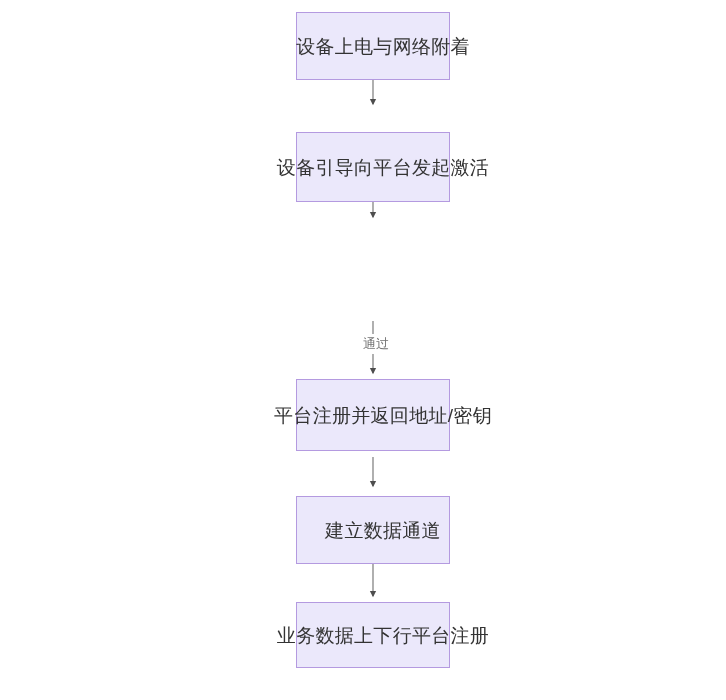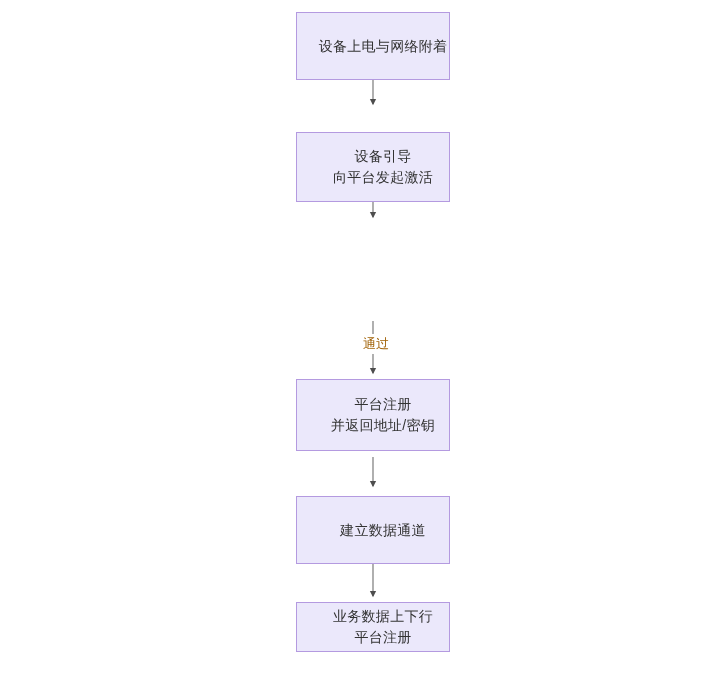--- a/index.html
+++ b/index.html
@@ -25,27 +25,27 @@
     left: 0;
     top: 0;
     width: 726px;
     height: 700px;
     pointer-events: none;
   }
   .node {
     position: absolute;
     box-sizing: border-box;
     display: flex;
-    flex-direction: column;
+    flex-direction: row;
     align-items: center;
     justify-content: center;
     background: #ebe8fb;
     border: 1.6px solid #b49ae0;
     color: #333333;
-    font-size: 14px;
+    font-size: 19px;
     line-height: 21px;
     letter-spacing: 0.3px;
     text-align: center;
     white-space: nowrap;
     padding-left: 20px;
   }
   .node .line {
     display: block;
   }
   .node-diamond {
@@ -67,21 +67,21 @@
     color: #333333;
     font-size: 13.5px;
     line-height: 20px;
     letter-spacing: 0.3px;
     text-align: center;
     white-space: nowrap;
   }
   .edge-label {
     position: absolute;
     background: #ffffff;
-    color: #a16207;
+    color: #737373;
     font-size: 13px;
     line-height: 18px;
     padding: 1px 3px;
     white-space: nowrap;
     text-align: center;
   }
 </style>
 </head>
 <body>
 
@@ -118,18 +118,18 @@
 
   <div class="node" style="left:296px; top:379px; width:154px; height:72px;">
     <span class="line">平台注册</span>
     <span class="line">并返回地址/密钥</span>
   </div>
 
   <div class="node" style="left:296px; top:496px; width:154px; height:68px;">
     <span class="line">建立数据通道</span>
   </div>
 
-  <div class="node" style="left:296px; top:602px; width:154px; height:50px;">
+  <div class="node" style="left:296px; top:602px; width:154px; height:66px;">
     <span class="line">业务数据上下行</span>
     <span class="line">平台注册</span>
   </div>
 
 </div>
 
 </body></html>

